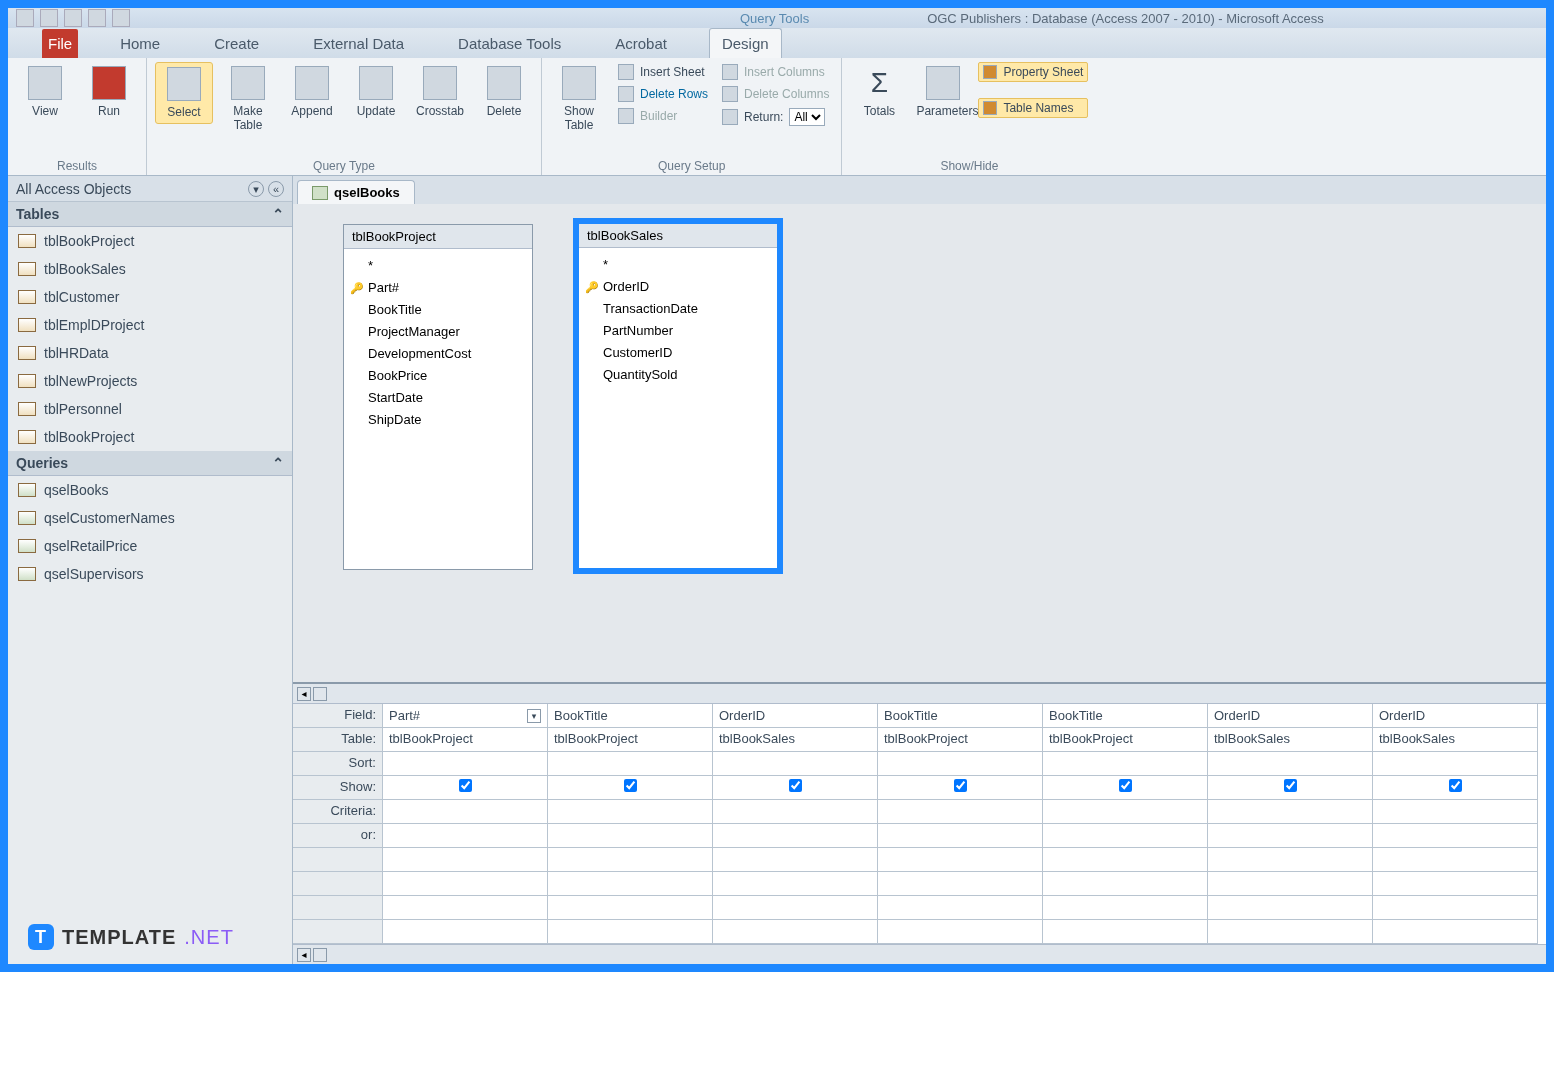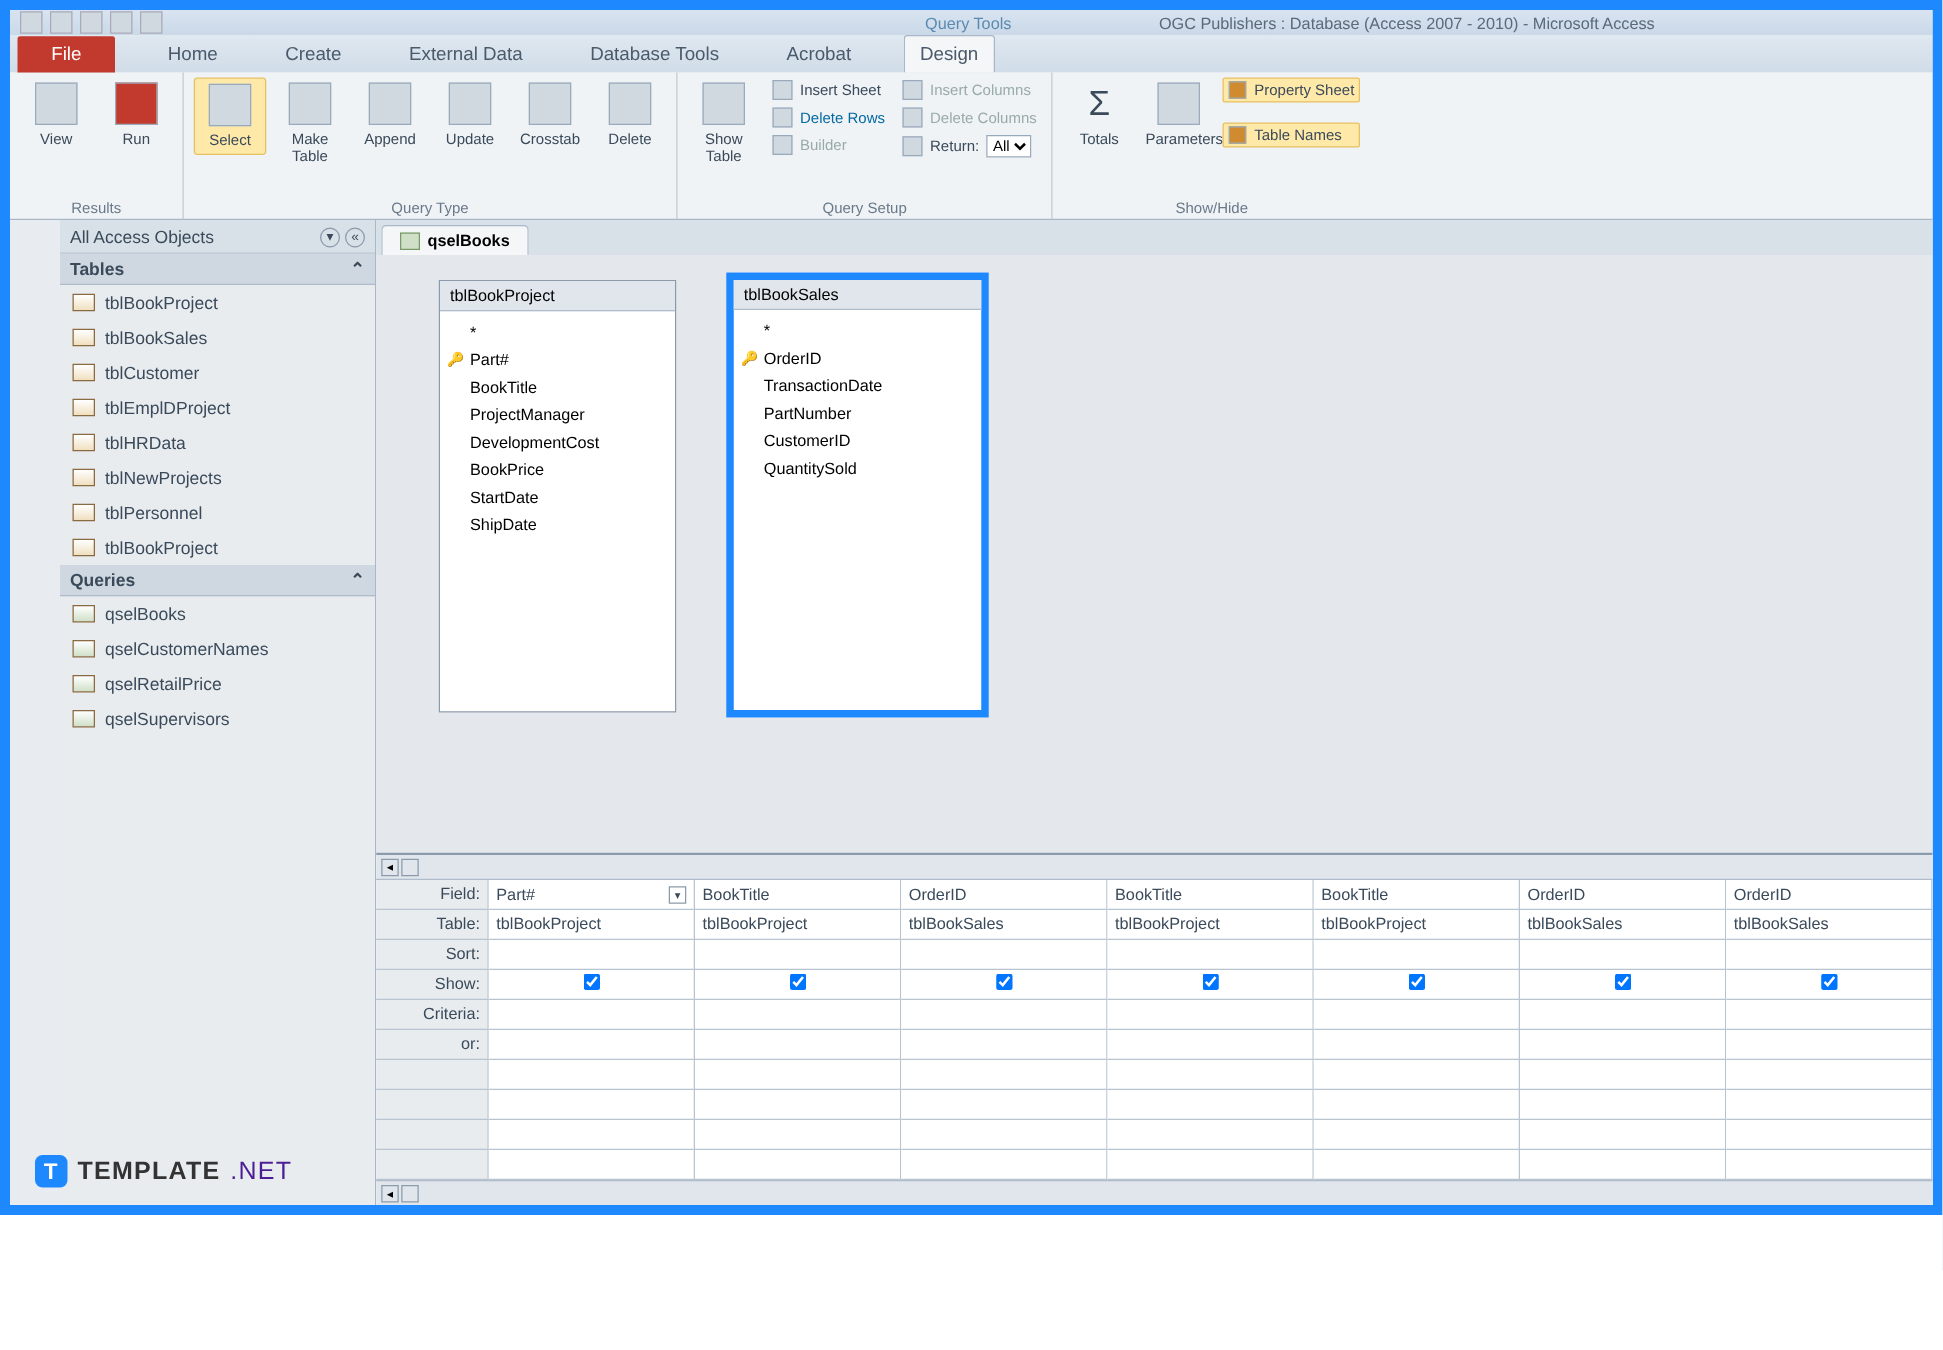--- a/index.html
+++ b/index.html
@@ -9,40 +9,40 @@
 
 .titlebar { height: 20px; background: linear-gradient(#d8e4f0,#cad8e8); font-size: 13px; color: #4a5a6a; display:flex; align-items:center; }
 .qat { display:flex; gap:6px; padding-left:8px; align-items:center; }
 .qat span { width:18px; height:18px; background:#d0d8e0; border:1px solid #aab; display:inline-block; }
 .titlebar .ctx { margin-left: 610px; color:#5a8ab0; font-size:13px; }
 .titlebar .wintitle { margin-left: 118px; color:#5a6a7a; }
 
 
 .tabs { height: 30px; background: linear-gradient(#e0e8f0,#d0dce8); display:flex; align-items:end; padding-left: 6px; gap: 30px; font-size:15px; color:#4a5a6a; }
 .tab { padding: 6px 12px; cursor:pointer; }
-.tab.file { background:#c23a2e; color:#fff; padding:6px 27px; border-radius:2px 2px 0 0; }
+.tab.file { background:#c23a2e; color:#fff; padding:6px 6px; border-radius:2px 2px 0 0;margin-left:28px; }
 .tab.active { background:#f4f6f8; border:1px solid #a8b8c8; border-bottom:none; border-radius:3px 3px 0 0; }
 
 
 .ribbon { height: 118px; background:#f0f3f6; border-bottom:1px solid #a8b8c8; display:flex; }
 .group { border-right:1px solid #c0cad4; padding:4px 8px 2px 8px; display:flex; flex-direction:column; }
 .group-body { display:flex; gap:6px; flex:1; align-items:flex-start; }
 .group-label { text-align:center; font-size:12px; color:#6a7a8a; padding-top:2px; }
 .bigbtn { width:58px; text-align:center; font-size:12px; color:#3a4a5a; padding:4px 2px; cursor:pointer; }
 .bigbtn.sel { background:#ffe9a8; border:1px solid #e6c060; border-radius:3px; }
 .bigbtn .ic { width:34px; height:34px; margin:0 auto 4px auto; background:#d0d8e0; border:1px solid #9ab; }
 .smallstack { display:flex; flex-direction:column; gap:2px; font-size:12px; color:#3a4a5a; }
 .smallstack div { display:flex; align-items:center; gap:6px; padding:2px 4px; cursor:pointer; }
 .smallstack .ic { width:16px; height:16px; background:#d0d8e0; border:1px solid #9ab; display:inline-block; }
 .smallstack select { font-size:12px; border:1px solid #9ab; background:#fff; }
 .ybtn { background:#ffe9a8; border:1px solid #e6c060; padding:3px 6px; font-size:12px; display:flex; align-items:center; gap:4px; border-radius:2px; }
 .ybtn .ic { width:14px; height:14px; background:#d08a30; display:inline-block; }
 
 
-.content { display:flex; height: calc(100% - 168px); margin-left: 40px; }
+.content { display:flex; height: calc(100% - 168px); }
 .nav { width: 285px; background:#e8ecef; border-right:1px solid #a8b8c8; font-size:14px; color:#3a4a5a; }
 .nav-hdr { padding:4px 8px; background:#d8e0e8; display:flex; justify-content:space-between; align-items:center; border-bottom:1px solid #b8c4d0; }
 .nav-hdr .ctrls span { display:inline-block; width:16px; height:16px; border:1px solid #8a9aaa; border-radius:8px; margin-left:4px; text-align:center; font-size:11px; line-height:14px; }
 .nav-sec { background:#cfd8e0; padding:4px 8px; font-weight:bold; display:flex; justify-content:space-between; border-bottom:1px solid #b0bccc; }
 .nav-item { padding:6px 10px; display:flex; align-items:center; gap:8px; cursor:pointer; }
 .nav-item .ic { width:18px; height:14px; border:1px solid #8a6a40; background:linear-gradient(#fff,#f0e0c0); }
 .nav-item.q .ic { background:linear-gradient(#fff,#d0e0c8); }
 
 
 .main { flex:1; display:flex; flex-direction:column; background:#e4e8ec; }
@@ -68,21 +68,21 @@
 .qgrid > div { border-right:1px solid #b8c4d0; border-bottom:1px solid #b8c4d0; padding:3px 6px; min-height:24px; background:#fff; }
 .qgrid .lab { text-align:right; background:#e8ecef; font-weight:normal; }
 .qgrid .chk { text-align:center; }
 .qgrid .chk input { margin:0; }
 .qgrid .fld { display:flex; justify-content:space-between; align-items:center; }
 .qgrid .fld .dd { width:14px; height:14px; border:1px solid #8a9aaa; font-size:9px; text-align:center; line-height:12px; }
 
 
 .watermark { position:absolute; left:20px; bottom:14px; display:flex; align-items:center; gap:8px; font-size:20px; font-weight:bold; color:#333; letter-spacing:1px; }
 .watermark .logo { width:26px; height:26px; background:#1e88ff; color:#fff; border-radius:6px; text-align:center; line-height:26px; font-size:18px; }
-.watermark .net { font-weight:normal; color:#4c1d95; }
+.watermark .net { font-weight:normal; color:#8b5cf6; }
 </style>
 </head>
 <body>
 
 <div class="frame">
 
   <div class="titlebar">
     <div class="qat">
       <span></span>
       <span></span>

